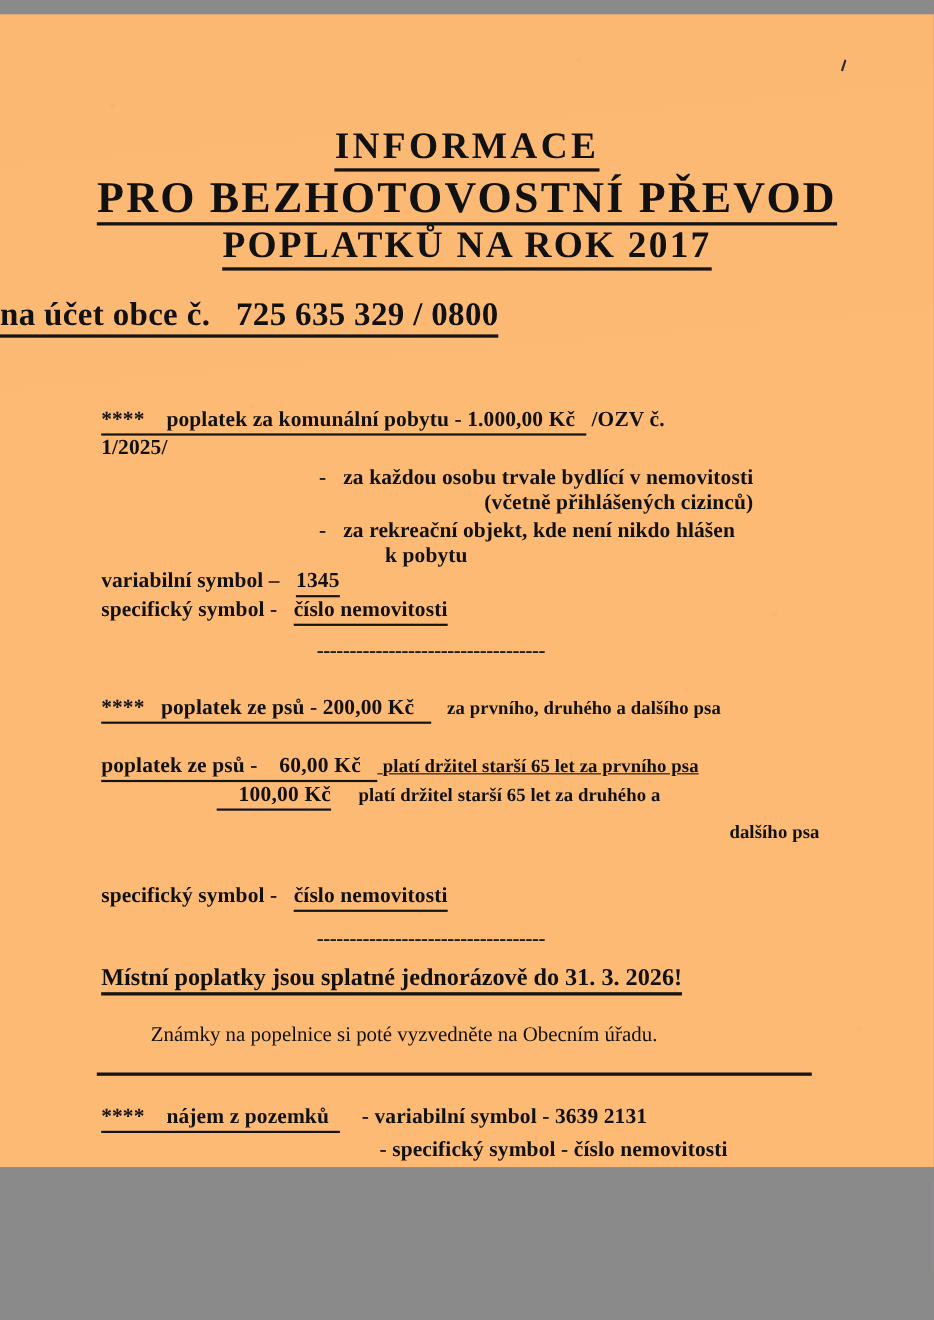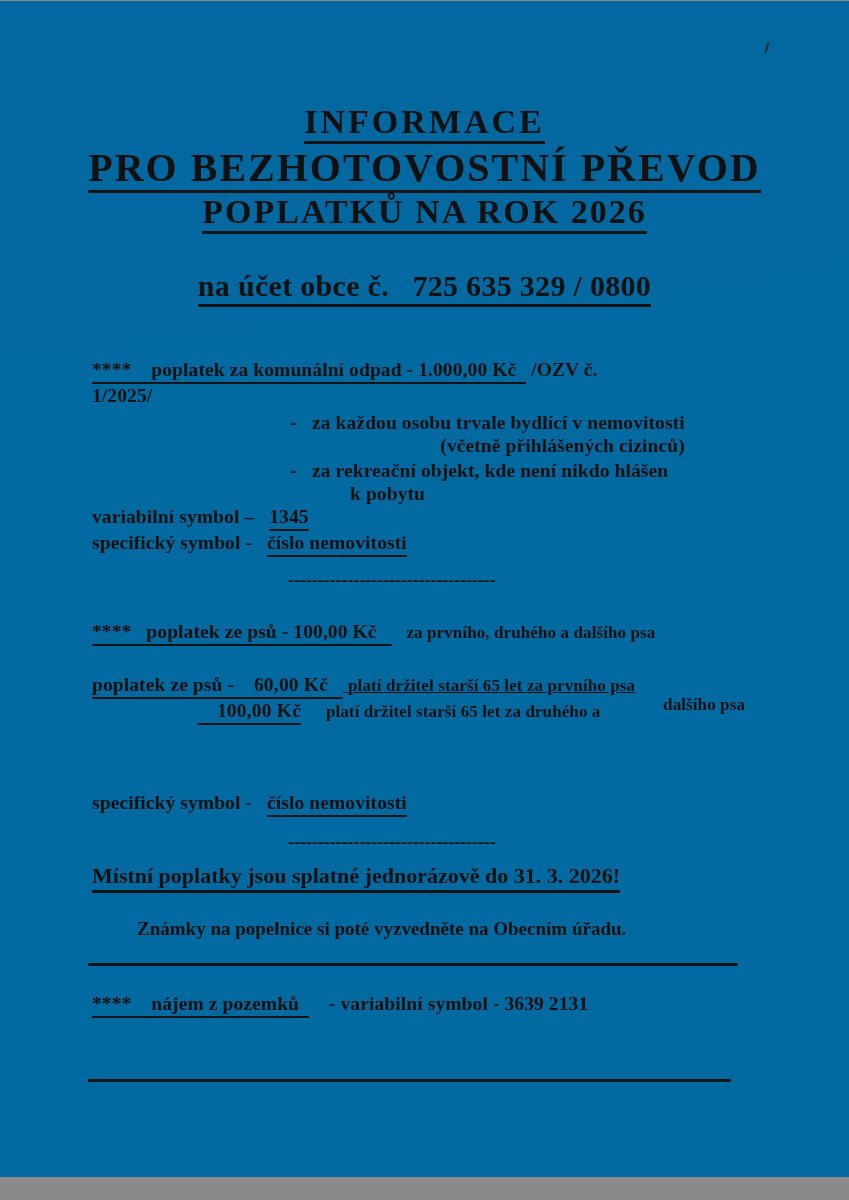--- a/index.html
+++ b/index.html
@@ -4,23 +4,23 @@
 <title>Informace pro bezhotovostní převod poplatků</title>
 <style>
   html, body {
     margin: 0;
     padding: 0;
     background: #8a8a8a;
   }
   .page {
     position: relative;
     width: 849px;
-    height: 1176px;
-    margin: 1px auto;
-    background: #0369a1;
+    height: 1048px;
+    margin: 13px auto;
+    background: #fdba74;
     overflow: hidden;
     font-family: "Liberation Serif", "DejaVu Serif", serif;
     color: #111111;
     -webkit-font-smoothing: none;
   }
   
   .scan-noise {
     position: absolute;
     inset: 0;
     pointer-events: none;
@@ -75,23 +75,23 @@
     padding-bottom: 1px;
   }
   .ul-thin {
     display: inline-block;
     border-bottom: 2px solid #141414;
     padding-bottom: 1px;
   }
 
   
   .account-line {
-    top: 268px;
+    top: 256px;
     width: 100%;
-    text-align: center;
+    text-align: left;
     font-size: 30px;
     font-weight: bold;
     letter-spacing: 0.3px;
   }
 
   
   .body-txt {
     font-size: 19.5px;
     font-weight: bold;
     letter-spacing: 0.1px;
@@ -119,36 +119,36 @@
     letter-spacing: -0.4px;
     white-space: nowrap;
     overflow: hidden;
   }
   .dash-1 { top: 568px; left: 288px; width: 240px; }
   .dash-2 { top: 830px; left: 288px; width: 240px; }
 
   .l-dog-1     { top: 620px; left: 92px; }
   .l-dog-2     { top: 673px; left: 92px; text-decoration: underline; }
   .l-dog-3     { top: 699px; left: 92px; text-align: center; }
-  .l-dog-4     { top: 694px; left: 92px; width: 653px; text-align: right; }
+  .l-dog-4     { top: 734px; left: 92px; width: 653px; text-align: right; }
 
   .l-vs-2      { top: 765px; left: 92px; }
   .l-ss-2      { top: 791px; left: 92px; }
 
   .l-due {
     top: 862px;
     left: 92px;
     font-size: 22px;
     font-weight: bold;
   }
   .l-stamps {
     top: 917px;
     left: 137px;
     font-size: 19px;
-    font-weight: bold;
+    font-weight: normal;
   }
 
   .rule {
     background: #151515;
     height: 3px;
   }
   .rule-1 { top: 962px; left: 88px; width: 650px; }
   .rule-2 { top: 1078px; left: 88px; width: 643px; }
 
   .l-land-1    { top: 992px; left: 92px; text-align: right; }
@@ -165,36 +165,36 @@
   <div class="scan-noise"></div>
   <div class="speck"></div>
 
   <div class="abs title title-l1">
     <span class="ul-seg">INFORMACE</span>
   </div>
   <div class="abs title title-l2">
     <span class="ul-seg">PRO  BEZHOTOVOSTNÍ  PŘEVOD</span>
   </div>
   <div class="abs title title-l3">
-    <span class="ul-seg">POPLATKŮ  NA  ROK   2026</span>
+    <span class="ul-seg">POPLATKŮ  NA  ROK   2017</span>
   </div>
 
   <div class="abs account-line">
     <span class="ul-seg nowrap">
       <span>na účet obce č.</span>
       &nbsp;
       <span>725 635 329 / 0800</span>
     </span>
   </div>
 
   <div class="abs body-txt l-waste-1 nowrap">
     <span class="ul-thin">
       <span>****</span>
       &nbsp;&nbsp;
-      <span>poplatek za komunální odpad -  1.000,00 Kč</span>
+      <span>poplatek za komunální pobytu -  1.000,00 Kč</span>
       &nbsp;
     </span>
     <span>/OZV č.</span>
   </div>
   <div class="abs body-txt l-waste-2">1/2025/</div>
 
   <div class="abs body-txt bullet-blk">
     <div class="bullet-row">
       <span class="bullet-dash">-</span>
       <span>za každou osobu trvale bydlící v nemovitosti</span>
@@ -217,21 +217,21 @@
     &nbsp;
     <span class="ul-thin">číslo nemovitosti</span>
   </div>
 
   <div class="abs dash-sep dash-1">-----------------------------------</div>
 
   <div class="abs body-txt l-dog-1 nowrap">
     <span class="ul-thin">
       <span>****</span>
       &nbsp;
-      <span>poplatek ze psů  - 100,00 Kč</span>
+      <span>poplatek ze psů  - 200,00 Kč</span>
       &nbsp;&nbsp;
     </span>
     &nbsp;
     <span class="small-txt">za prvního, druhého a dalšího psa</span>
   </div>
 
   <div class="abs body-txt l-dog-2 nowrap">
     <span class="ul-thin">
       <span>poplatek ze psů  -</span>
       &nbsp;&nbsp;
@@ -271,16 +271,17 @@
   <div class="abs body-txt l-land-1 nowrap">
     <span class="ul-thin">
       <span>****</span>
       &nbsp;&nbsp;
       <span>nájem z pozemků</span>
       &nbsp;
     </span>
     &nbsp;&nbsp;
     <span>- variabilní symbol  - 3639 2131</span>
   </div>
+  <div class="abs body-txt l-land-2 nowrap">- specifický symbol - číslo nemovitosti</div>
 
   <div class="abs rule rule-2"></div>
 
 </div>
 
 </body></html>

